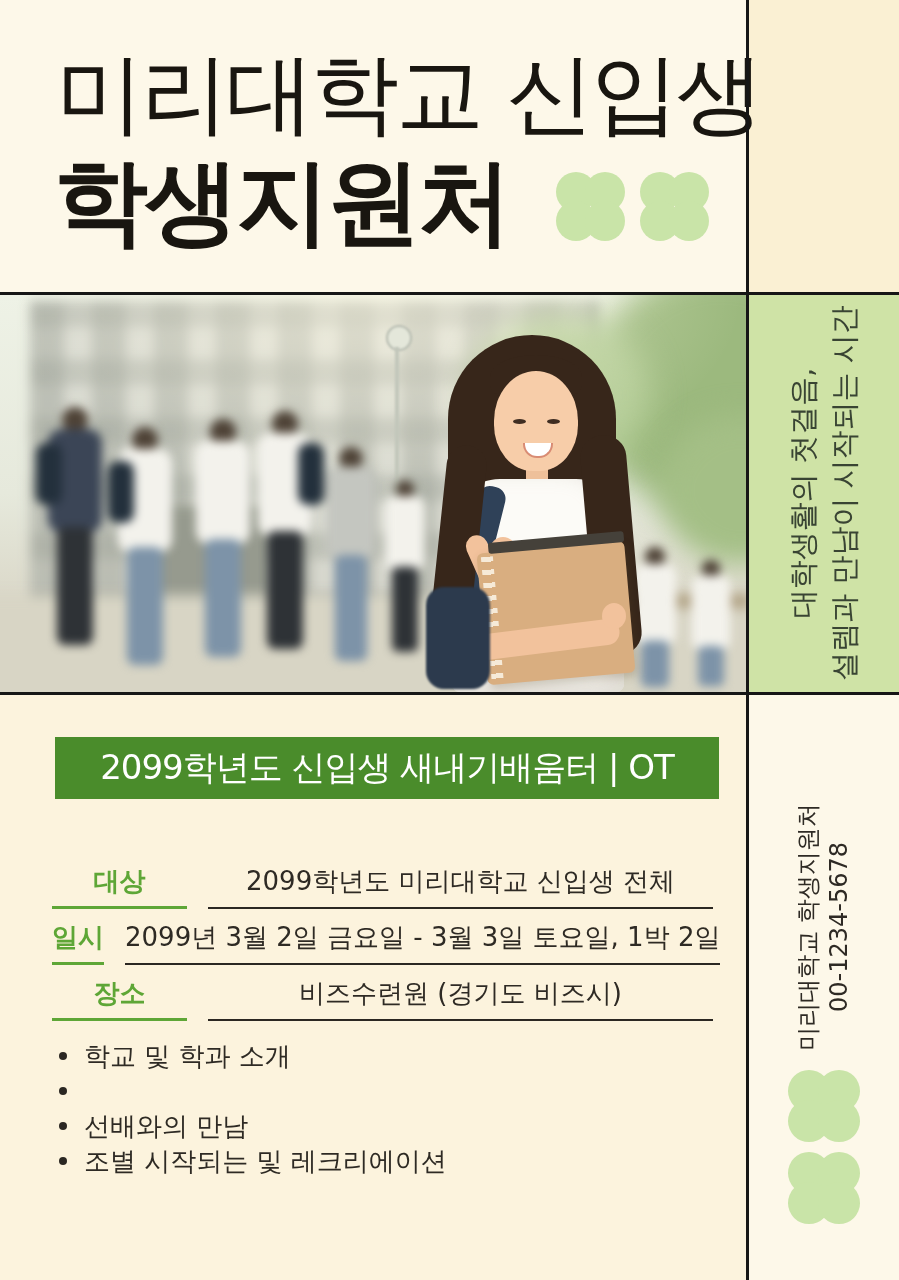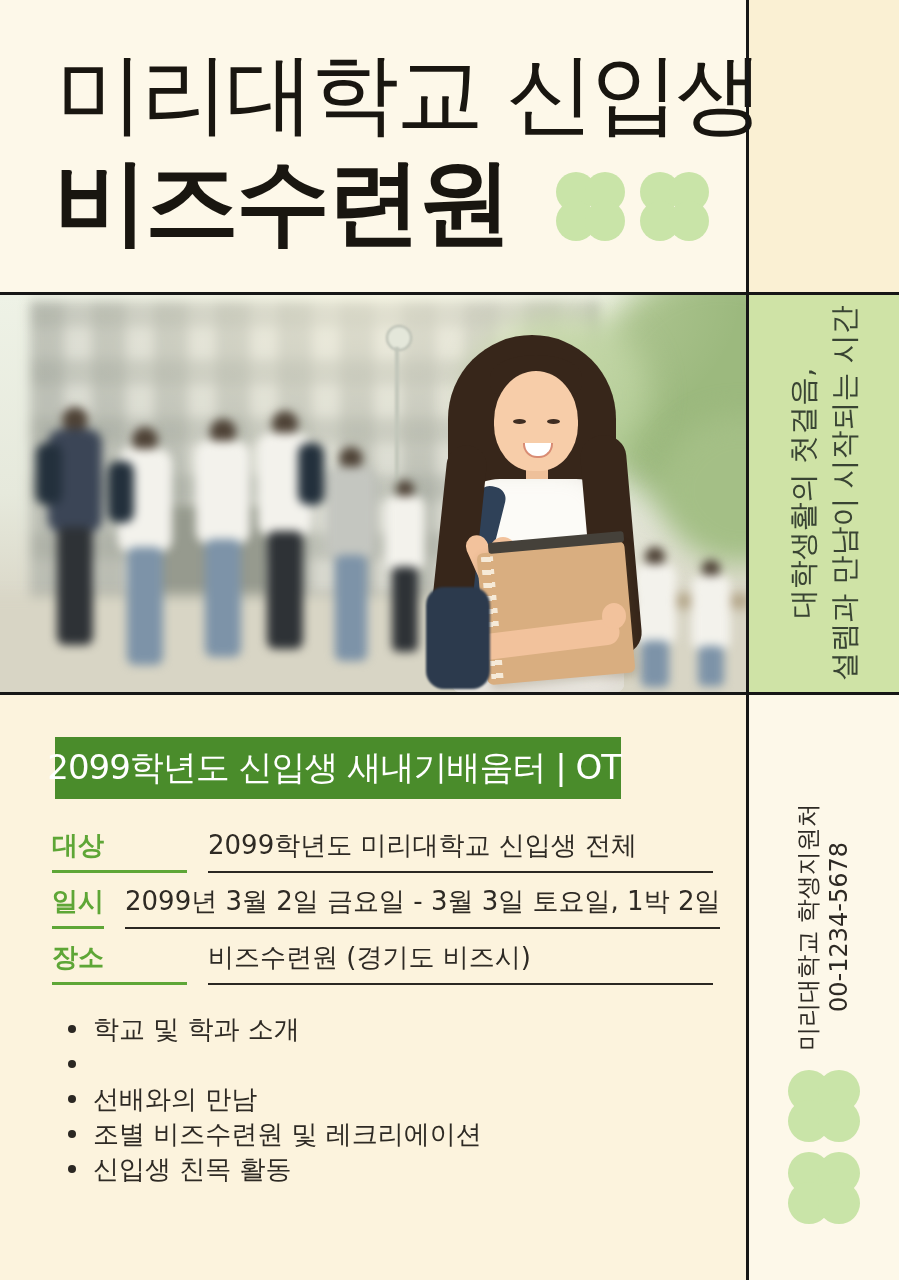--- a/index.html
+++ b/index.html
@@ -80,49 +80,49 @@
     background:repeating-linear-gradient(180deg,#f6ead8 0 5px,rgba(0,0,0,0) 5px 13px);}
   .g-folder{left:488px;top:242px;width:136px;height:11px;background:#45413a;border-radius:3px;transform:rotate(-5deg);}
   .g-arm-across{left:466px;top:332px;width:154px;height:26px;background:#f2c29c;border-radius:13px;transform:rotate(-7deg);}
   .g-hand-side{left:602px;top:308px;width:24px;height:26px;border-radius:50%;background:#f2c29c;}
   .g-bag{left:426px;top:292px;width:64px;height:102px;background:#2c3a4d;border-radius:18px;filter:blur(1px);}
   
   #tagline-panel{left:749px;top:295px;width:150px;height:397px;background:var(--strip-green,#cfe3a6);}
   #tagline-text{left:634px;top:452px;width:380px;height:82px;transform:rotate(-90deg);
     font-size:29px;line-height:41px;font-weight:500;color:#394433;text-align:center;white-space:nowrap;z-index:6;}
   
-  #banner{left:55px;top:737px;width:566px;height:62px;background:var(--banner-green,#4a8c2b);
-    display:flex;align-items:center;justify-content:flex-end;z-index:6;}
+  #banner{left:55px;top:737px;width:664px;height:62px;background:var(--banner-green,#4a8c2b);
+    display:flex;align-items:center;justify-content:center;z-index:6;}
   #banner .txt{color:#ffffff;font-size:34px;font-weight:500;letter-spacing:-1px;white-space:nowrap;}
   
-  #info-table{left:52px;top:830px;width:661px;z-index:6;}
+  #info-table{left:52px;top:866px;width:661px;z-index:6;text-align:center;}
   .row{display:flex;align-items:flex-start;margin-bottom:13px;}
   .row .label{width:135px;margin-right:21px;font-size:26px;line-height:30px;font-weight:700;
     color:var(--label-green,#5ea636);border-bottom:3px solid var(--label-green,#5ea636);
     padding-bottom:10px;white-space:nowrap;}
   .row .value{flex:1;font-size:26px;line-height:30px;font-weight:500;color:var(--ink,#2e2a24);
     border-bottom:2px solid #2b2722;padding-bottom:11px;white-space:nowrap;}
   .row .value.no-line{border-bottom:none;padding-bottom:0;}
-  .row ul{list-style:none;margin:13px;padding:0;}
+  .row ul{list-style:none;margin:4px;padding:0;}
   .row li{display:flex;align-items:center;height:35px;font-size:26px;font-weight:500;color:var(--ink,#2e2a24);white-space:nowrap;}
   .dot{width:8px;height:8px;border-radius:50%;background:#2b2722;margin:0 17px 0 3px;flex:none;}
   
   #contact-text{left:674px;top:896px;width:300px;height:62px;transform:rotate(-90deg);
     font-size:24px;line-height:31px;font-weight:500;color:var(--ink,#2e2a24);text-align:center;white-space:nowrap;z-index:6;}
 </style>
 </head>
 <body>
 
 <div class="abs" id="bg-tl"></div>
 <div class="abs" id="bg-tr"></div>
 <div class="abs" id="bg-bl"></div>
 <div class="abs" id="bg-br"></div>
 
 <div class="abs" id="title-1">미리대학교 신입생</div>
-<div class="abs" id="title-2">비즈수련원</div>
+<div class="abs" id="title-2">학생지원처</div>
 
 <div class="abs clover" id="clover-t1">
     <span></span>
     <span></span>
     <span></span>
     <span></span>
   </div>
 <div class="abs clover" id="clover-t2">
     <span></span>
     <span></span>
@@ -244,25 +244,21 @@
           </li>
         <li>
             <span class="dot"></span>
           </li>
         <li>
             <span class="dot"></span>
             <span>선배와의 만남</span>
           </li>
         <li>
             <span class="dot"></span>
-            <span>조별 비즈수련원 및 레크리에이션</span>
-          </li>
-        <li>
-            <span class="dot"></span>
-            <span>신입생 친목 활동</span>
+            <span>조별 시작되는 및 레크리에이션</span>
           </li>
       </ul>
     </div>
   </div>
   <div class="row">
   </div>
 </div>
 
 <div class="abs" id="contact-text">
   <div>미리대학교 학생지원처</div>

